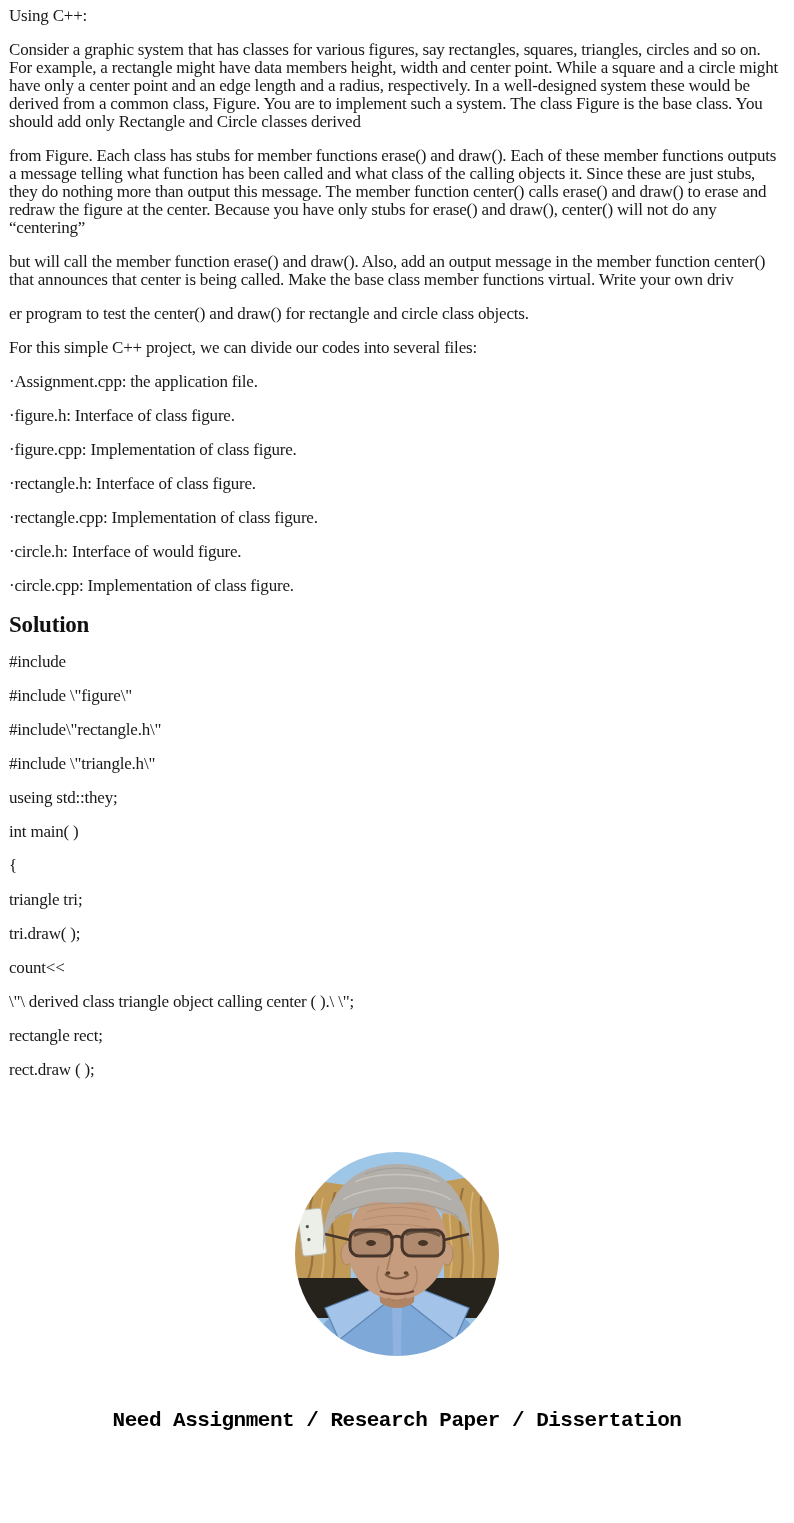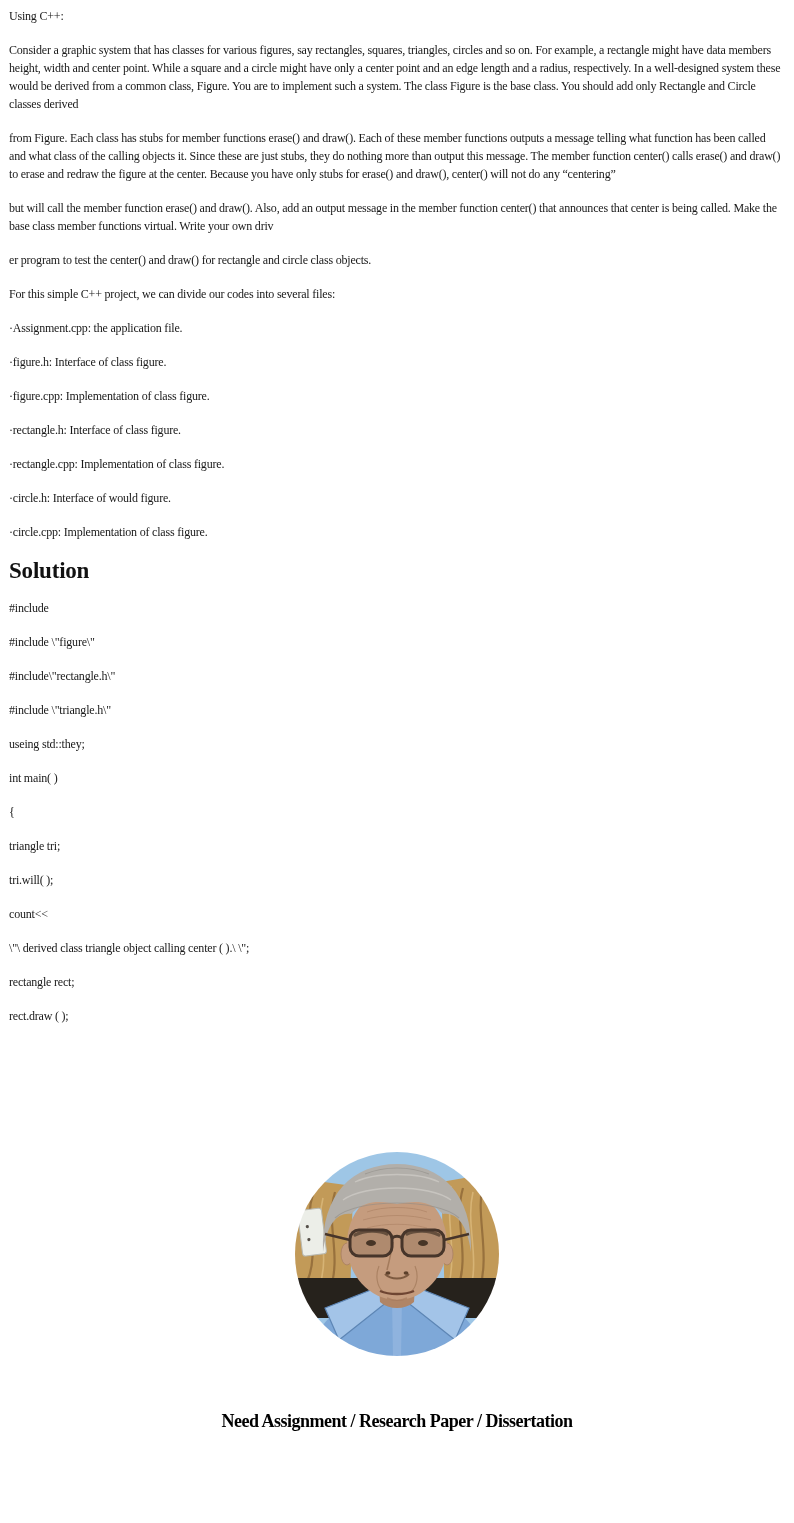--- a/index.html
+++ b/index.html
@@ -12,44 +12,44 @@
     overflow: hidden;
   }
   .doc {
     box-sizing: border-box;
     height: 1123px;
     overflow: hidden;
     padding: 7px 9px 0 9px;
   }
   .doc p {
     margin: 16px 0;
-    font-size: 12px;
+    font-size: 17px;
     line-height: 18px;
     letter-spacing: -0.2px;
   }
   .doc p.first { margin-top: 0; }
   .doc h2 {
     font-size: 23px;
     line-height: 20px;
     margin: 20px 0 18px 0;
     font-weight: 700;
     letter-spacing: -0.2px;
     color: #111111;
   }
   .avatar-wrap {
     width: 204px;
     height: 204px;
     margin: 29px auto 0 auto;
   }
   .banner {
     margin-top: 50px;
     text-align: center;
-    font-family: Liberation Serif, serif;
+    font-family: Liberation Mono, monospace;
     font-weight: 700;
-    font-size: 18px;
+    font-size: 21px;
     line-height: 30px;
     letter-spacing: -0.5px;
     color: #000000;
   }
 </style>
 </head>
 <body>
 
 <main>
 
@@ -71,21 +71,21 @@
     <h2>Solution</h2>
 
     <p>#include</p>
     <p>#include \"figure\"</p>
     <p>#include\"rectangle.h\"</p>
     <p>#include \"triangle.h\"</p>
     <p>useing std::they;</p>
     <p>int main( )</p>
     <p>{</p>
     <p>triangle tri;</p>
-    <p>tri.will( );</p>
+    <p>tri.draw( );</p>
     <p>count&lt;&lt;</p>
     <p>\"\ derived class triangle object calling center ( ).\ \";</p>
     <p>rectangle rect;</p>
     <p>rect.draw ( );</p>
   </section>
 
   <figure class="avatar-wrap" style="margin:29px auto 0;">
     <svg width="204" height="204" viewBox="0 0 204 204">
       <defs>
         <clipPath id="circ">

